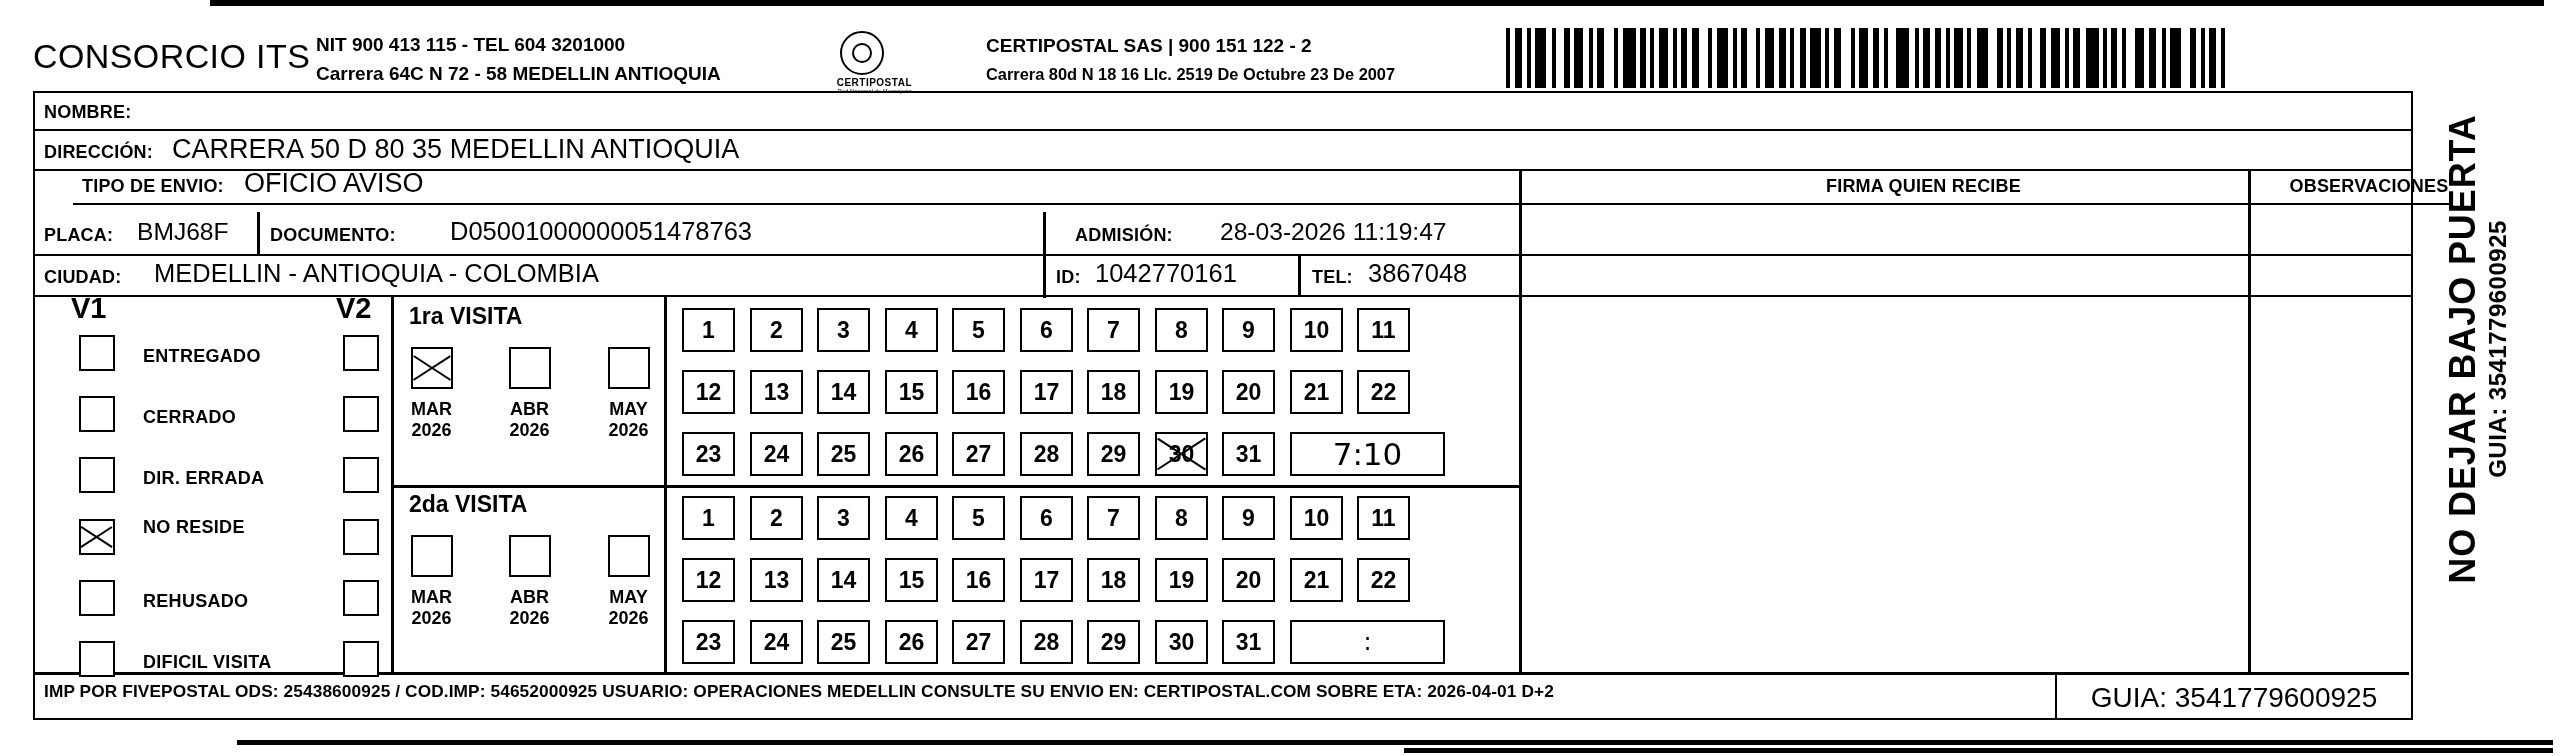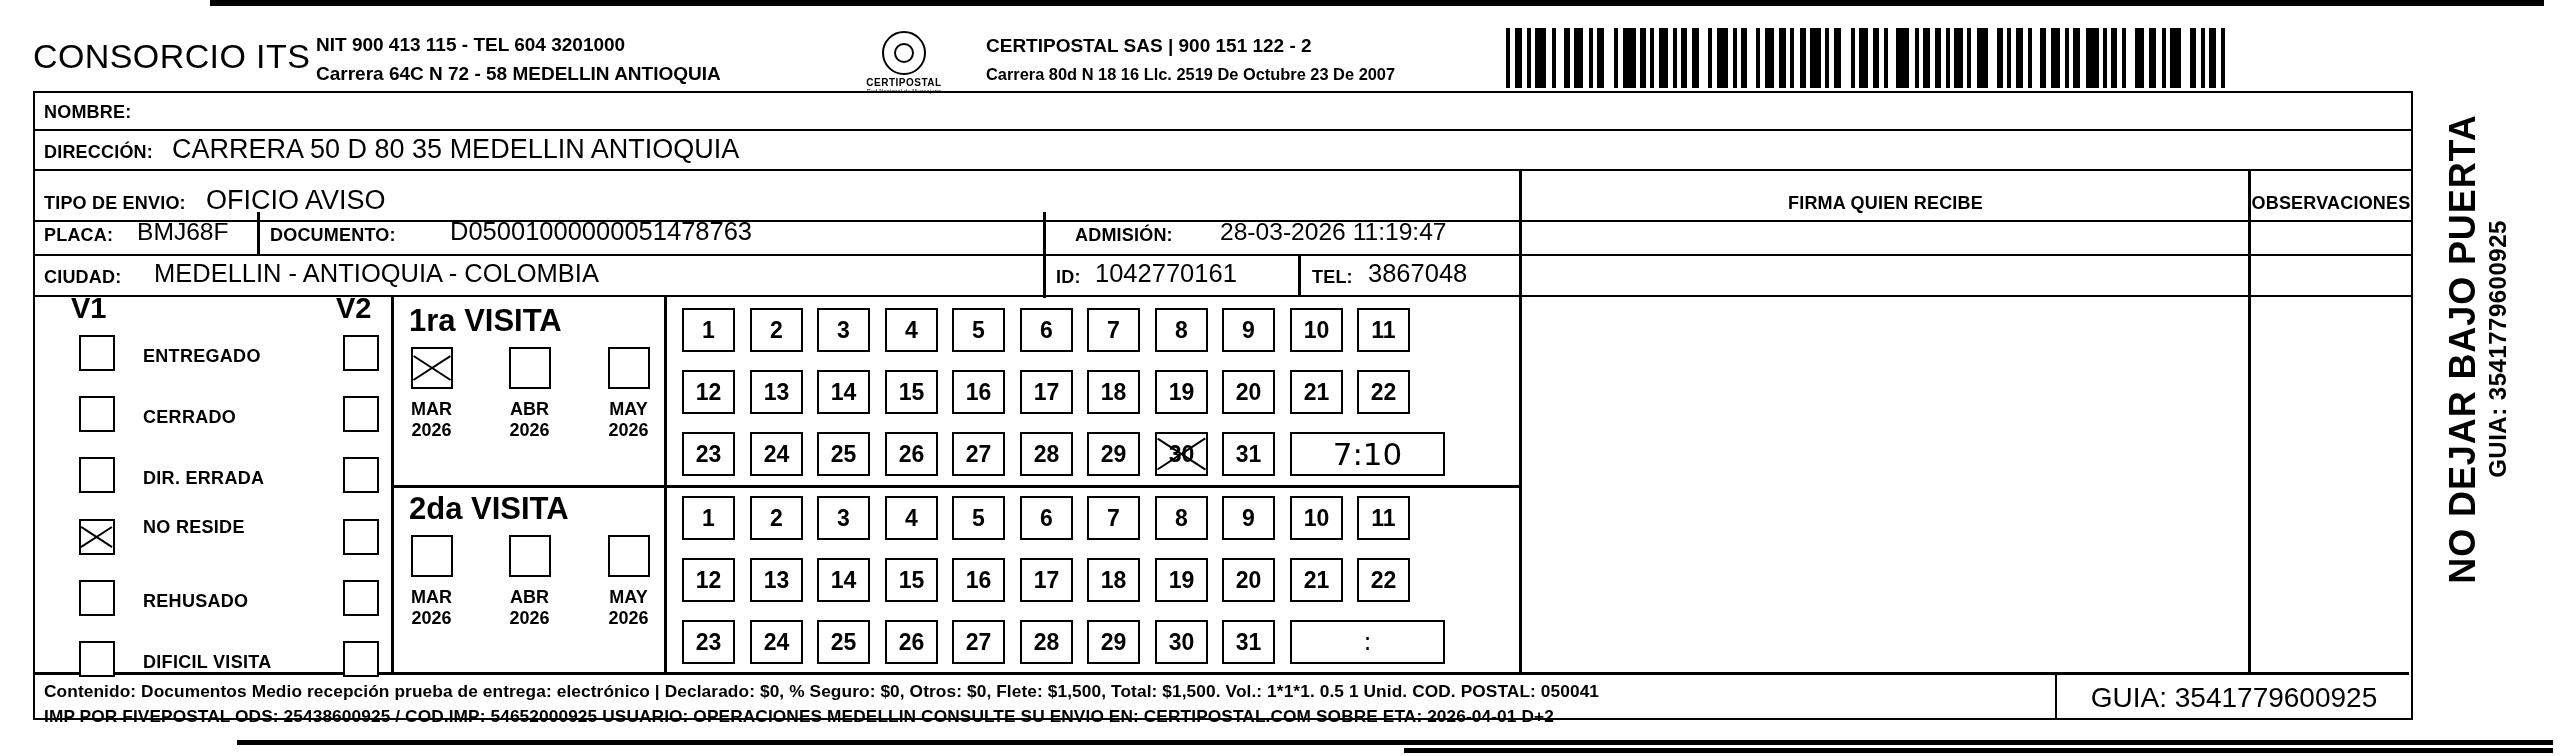--- a/index.html
+++ b/index.html
@@ -8,56 +8,56 @@
 
   
   .edge-top{position:absolute;left:210px;top:0px;width:2334px;height:5.5px;background:#000;}
   .edge-bottom{position:absolute;left:237px;top:740px;width:2316px;height:4.6px;background:#000;}
   .edge-bottom2{position:absolute;left:1404px;top:748px;width:1149px;height:4.6px;background:#000;}
 
   
   .header{position:absolute;left:33px;top:22px;width:2380px;height:67px;}
   .brand{position:absolute;left:0px;top:14.6px;font-size:34px;letter-spacing:0.4px;}
   .nit{position:absolute;left:283px;top:9px;font-size:19px;font-weight:bold;line-height:1.5;}
-  .logo{position:absolute;left:821px;top:9px;width:100px;text-align:center;}
+  .logo{position:absolute;left:779px;top:9px;width:100px;text-align:right;}
   .logo .ring{width:40px;height:40px;border:2.7px solid #000;border-radius:50%;margin:0 auto;position:relative;}
   .logo .ring:after{content:"";position:absolute;left:10px;top:10px;width:16.4px;height:16.4px;border:2.7px solid #000;border-radius:50%;}
   .logo .lname{font-size:10px;font-weight:bold;margin-top:1.8px;letter-spacing:0.5px;}
   .logo .lsub{font-size:5.5px;letter-spacing:0.2px;}
   .cp{position:absolute;left:953px;top:9px;font-size:19px;font-weight:bold;line-height:1.6;}
   .cp .l2{font-size:16.4px;}
   .barcode{position:absolute;left:1473px;top:5.5px;width:729px;height:60px;}
   .barcode i{position:absolute;top:0;height:60px;background:#000;}
 
   
   .frame{position:absolute;left:33px;top:91px;width:2380px;height:629px;border:2.7px solid #000;box-sizing:border-box;}
   .row{position:absolute;left:0;width:100%;border-bottom:2.7px solid #000;box-sizing:border-box;}
   .lbl{font-size:18px;font-weight:bold;letter-spacing:0.2px;}
   .val{font-size:27px;}
   .cellpad{position:absolute;display:flex;align-items:center;}
 
   .r1{top:0px;height:38px;}
   .r2{top:38px;height:40px;}
-  .r3{top:89px;height:40px;}
+  .r3{top:72px;height:40px;margin-left:38px;}
   .r4{top:119px;height:44px;}
   .r5{top:162px;height:42px;}
 
   .vline{position:absolute;width:2.7px;background:#000;}
   .hline{position:absolute;height:2.7px;background:#000;}
 
   
   .side{position:absolute;left:2413px;top:91px;width:128px;height:629px;}
   .side .rot{position:absolute;left:-223px;top:223px;width:574px;text-align:center;transform:rotate(-90deg);}
   .side .rot .t1{font-size:36px;font-weight:bold;letter-spacing:0.9px;}
   .side .rot .t2{font-size:24px;font-weight:bold;letter-spacing:0.5px;}
 
   
   .cbox{border:2.4px solid #000;box-sizing:border-box;background:#fff;}
   .num{position:absolute;border:2.4px solid #000;box-sizing:border-box;display:flex;align-items:center;justify-content:center;font-size:23px;font-weight:bold;}
-  .vtitle{font-size:31px;font-weight:bold;}
+  .vtitle{font-size:23px;font-weight:bold;}
   .mon{font-size:18px;font-weight:bold;text-align:center;line-height:1.15;}
 
   
   .statlbl{font-size:18px;font-weight:bold;letter-spacing:0.3px;}
   .vh{font-size:29px;font-weight:bold;}
 
   
   .xmark{position:absolute;left:0;top:0;width:100%;height:100%;}
   .xmark:before,.xmark:after{content:"";position:absolute;left:-8%;top:48%;width:116%;height:2.4px;background:#000;}
   .xmark:before{transform:rotate(33deg);}
@@ -332,21 +332,20 @@
           <div class="num" style="left: 1120px; top: 135px; width: 53px; height: 44px;">30</div>
           <div class="num" style="left: 1187px; top: 135px; width: 53px; height: 44px;">31</div>
           <div class="num handw" style="left: 1255px; top: 135px; width: 155px; height: 44px; font-size: 24px; font-weight: normal;">:</div>
         </div>
       </div>
     <div class="vline" style="left:629px;top:204px;height:375px;"></div>
     <div class="hline" style="left:356px;top:392px;width:1128px;"></div>
 
     <div class="footer">
       <div class="ftxt">
-        <div>Contenido: Documentos Medio recepción prueba de entrega: electrónico | Declarado: $0, % Seguro: $0, Otros: $0, Flete: $1,500, Total: $1,500. Vol.: 1*1*1. 0.5  1 Unid. COD. POSTAL: 050041</div>
         <div>IMP POR FIVEPOSTAL ODS: 25438600925 / COD.IMP: 54652000925 USUARIO: OPERACIONES MEDELLIN CONSULTE SU ENVIO EN: CERTIPOSTAL.COM SOBRE ETA: 2026-04-01 D+2</div>
       </div>
       <div class="guia">GUIA: 3541779600925</div>
     </div>
   </div>
 
   <div class="side">
     <div class="rot">
       <div class="t1">NO DEJAR BAJO PUERTA</div>
       <div class="t2">GUIA: 3541779600925</div>

